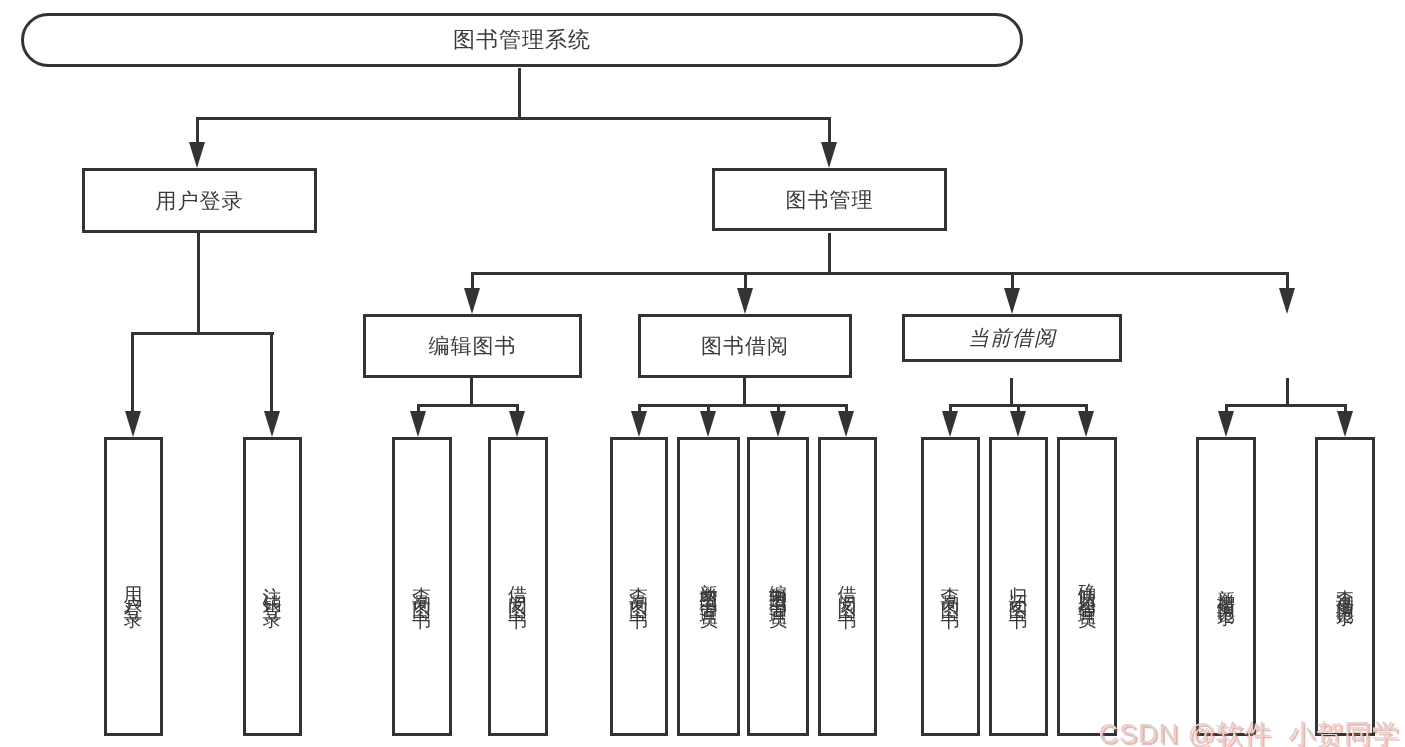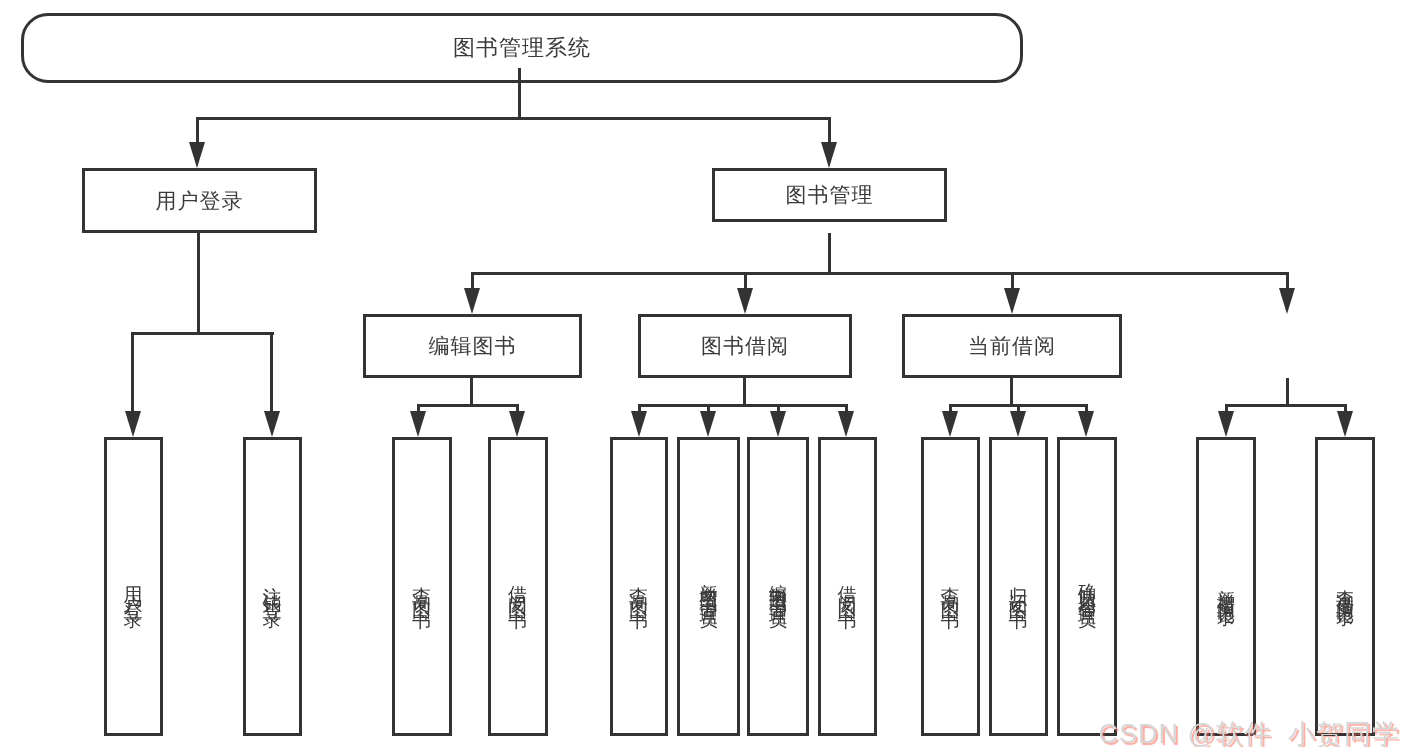--- a/index.html
+++ b/index.html
@@ -33,31 +33,31 @@
     font-size:27px; color:#d6d6d6;
     text-shadow:2px 2px 1px rgba(250,95,75,0.55);
     letter-spacing:1px; white-space:nowrap;
   }
 </style>
 </head>
 <body>
 
 <div id="stage">
 
-  <div class="box root" style="left:21px; top:13px; width:1002px; height:70px;border-radius:27px;">图书管理系统</div>
+  <div class="box root" style="left:21px; top:13px; width:1002px; height:54px;border-radius:27px;">图书管理系统</div>
 
   <div class="vline" style="left:518px; top:68px; height:52px;"></div>
   <div class="hline" style="left:197px; top:117px; width:634px;"></div>
   <div class="vline" style="left:196px; top:117px; height:30px;"></div>
   <div class="arr" style="left:189px; top:142px;"></div>
   <div class="vline" style="left:828px; top:117px; height:30px;"></div>
   <div class="arr" style="left:821px; top:142px;"></div>
 
   <div class="box" style="left:82px; top:168px; width:235px; height:65px;">用户登录</div>
-  <div class="box" style="left:712px; top:168px; width:235px; height:54px;">图书管理</div>
+  <div class="box" style="left:712px; top:168px; width:235px; height:63px;">图书管理</div>
 
   <div class="vline" style="left:197px; top:233px; height:102px;"></div>
   <div class="hline" style="left:132px; top:332px; width:142px;"></div>
   <div class="vline" style="left:131px; top:332px; height:82px;"></div>
   <div class="arr" style="left:125px; top:411px;"></div>
   <div class="vline" style="left:270px; top:332px; height:82px;"></div>
   <div class="arr" style="left:264px; top:411px;"></div>
 
   <div class="vline" style="left:828px; top:233px; height:42px;"></div>
   <div class="hline" style="left:471px; top:272px; width:817px;"></div>
@@ -65,21 +65,21 @@
   <div class="arr" style="left:464px; top:288px;"></div>
   <div class="vline" style="left:744px; top:272px; height:20px;"></div>
   <div class="arr" style="left:737px; top:288px;"></div>
   <div class="vline" style="left:1011px; top:272px; height:20px;"></div>
   <div class="arr" style="left:1004px; top:288px;"></div>
   <div class="vline" style="left:1286px; top:272px; height:20px;"></div>
   <div class="arr" style="left:1279px; top:288px;"></div>
 
   <div class="box" style="left:363px; top:314px; width:219px; height:64px;">编辑图书</div>
   <div class="box" style="left:638px; top:314px; width:214px; height:64px;">图书借阅</div>
-  <div class="box" style="left:902px; top:314px; width:220px; height:64px;">当前借阅</div>
+  <div class="box" style="left:902px; top:314px; width:220px; height:48px;font-style:italic;">当前借阅</div>
 
   <div class="vline" style="left:470px; top:378px; height:29px;"></div>
   <div class="hline" style="left:417px; top:404px; width:102px;"></div>
   <div class="vline" style="left:417px; top:404px; height:10px;"></div>
   <div class="arr" style="left:410px; top:411px;"></div>
   <div class="vline" style="left:516px; top:404px; height:10px;"></div>
   <div class="arr" style="left:509px; top:411px;"></div>
 
   <div class="vline" style="left:743px; top:378px; height:29px;"></div>
   <div class="hline" style="left:638px; top:404px; width:210px;"></div>

